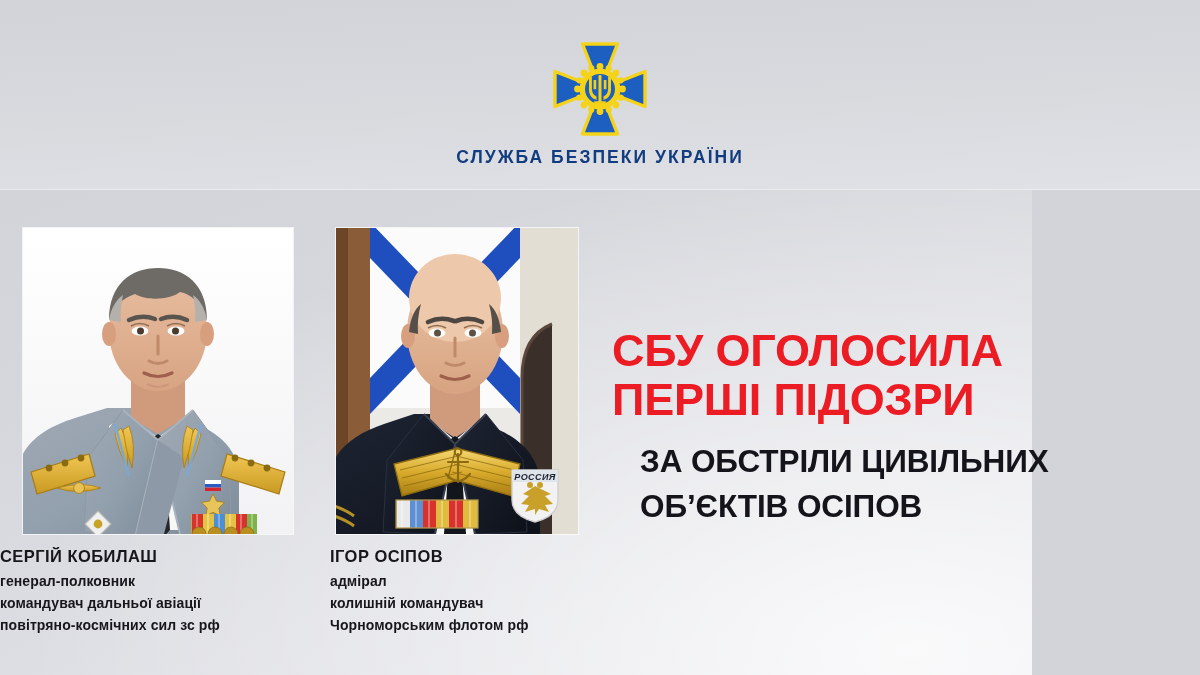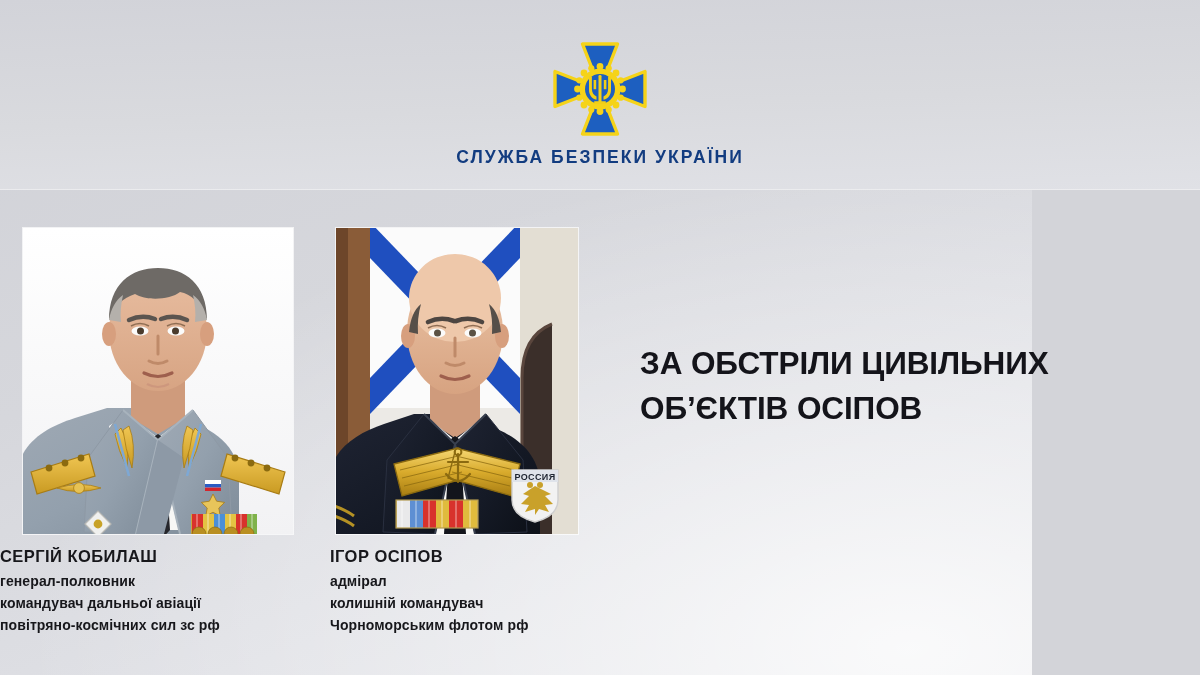--- a/index.html
+++ b/index.html
@@ -31,20 +31,21 @@
     margin-top:9px;
     font-size:17.5px; font-weight:bold; letter-spacing:2.05px;
     color:#123c80; white-space:nowrap;
     font-family:"Liberation Sans", sans-serif;
   }
   
   .portrait {
     position:absolute; overflow:hidden;
     background:#fff;
     box-shadow:0 0 0 1px rgba(255,255,255,0.7);
+    font-style:italic;
   }
   #portrait-kobylash { left:23px;  top:228px; width:270px; height:306px; }
   #portrait-osipov   { left:336px; top:228px; width:242px; height:306px; }
   .portrait svg { display:block; width:100%; height:100%; }
 
   
   .caption { position:absolute; color:#17171b; }
   #caption-kobylash { left:0px;   top:546px; width:316px; }
   #caption-osipov   { left:330px; top:546px; width:256px; }
   .cap-name {
@@ -403,19 +404,23 @@
   <div class="caption" id="caption-osipov">
     <div class="cap-name">ІГОР ОСІПОВ</div>
     <div class="cap-lines">
       <div class="cap-line">адмірал</div>
       <div class="cap-line">колишній командувач</div>
       <div class="cap-line">Чорноморським флотом рф</div>
     </div>
   </div>
 
   <div id="headline">
+    <div>
+      <div class="hl-red">СБУ ОГОЛОСИЛА</div>
+      <div class="hl-red">ПЕРШІ ПІДОЗРИ</div>
+    </div>
     <div id="headline-sub">
       <div class="hl-dark">ЗА ОБСТРІЛИ ЦИВІЛЬНИХ</div>
       <div class="hl-dark">ОБ’ЄКТІВ ОСІПОВ</div>
     </div>
   </div>
 
 </div>
 
 </body></html>

